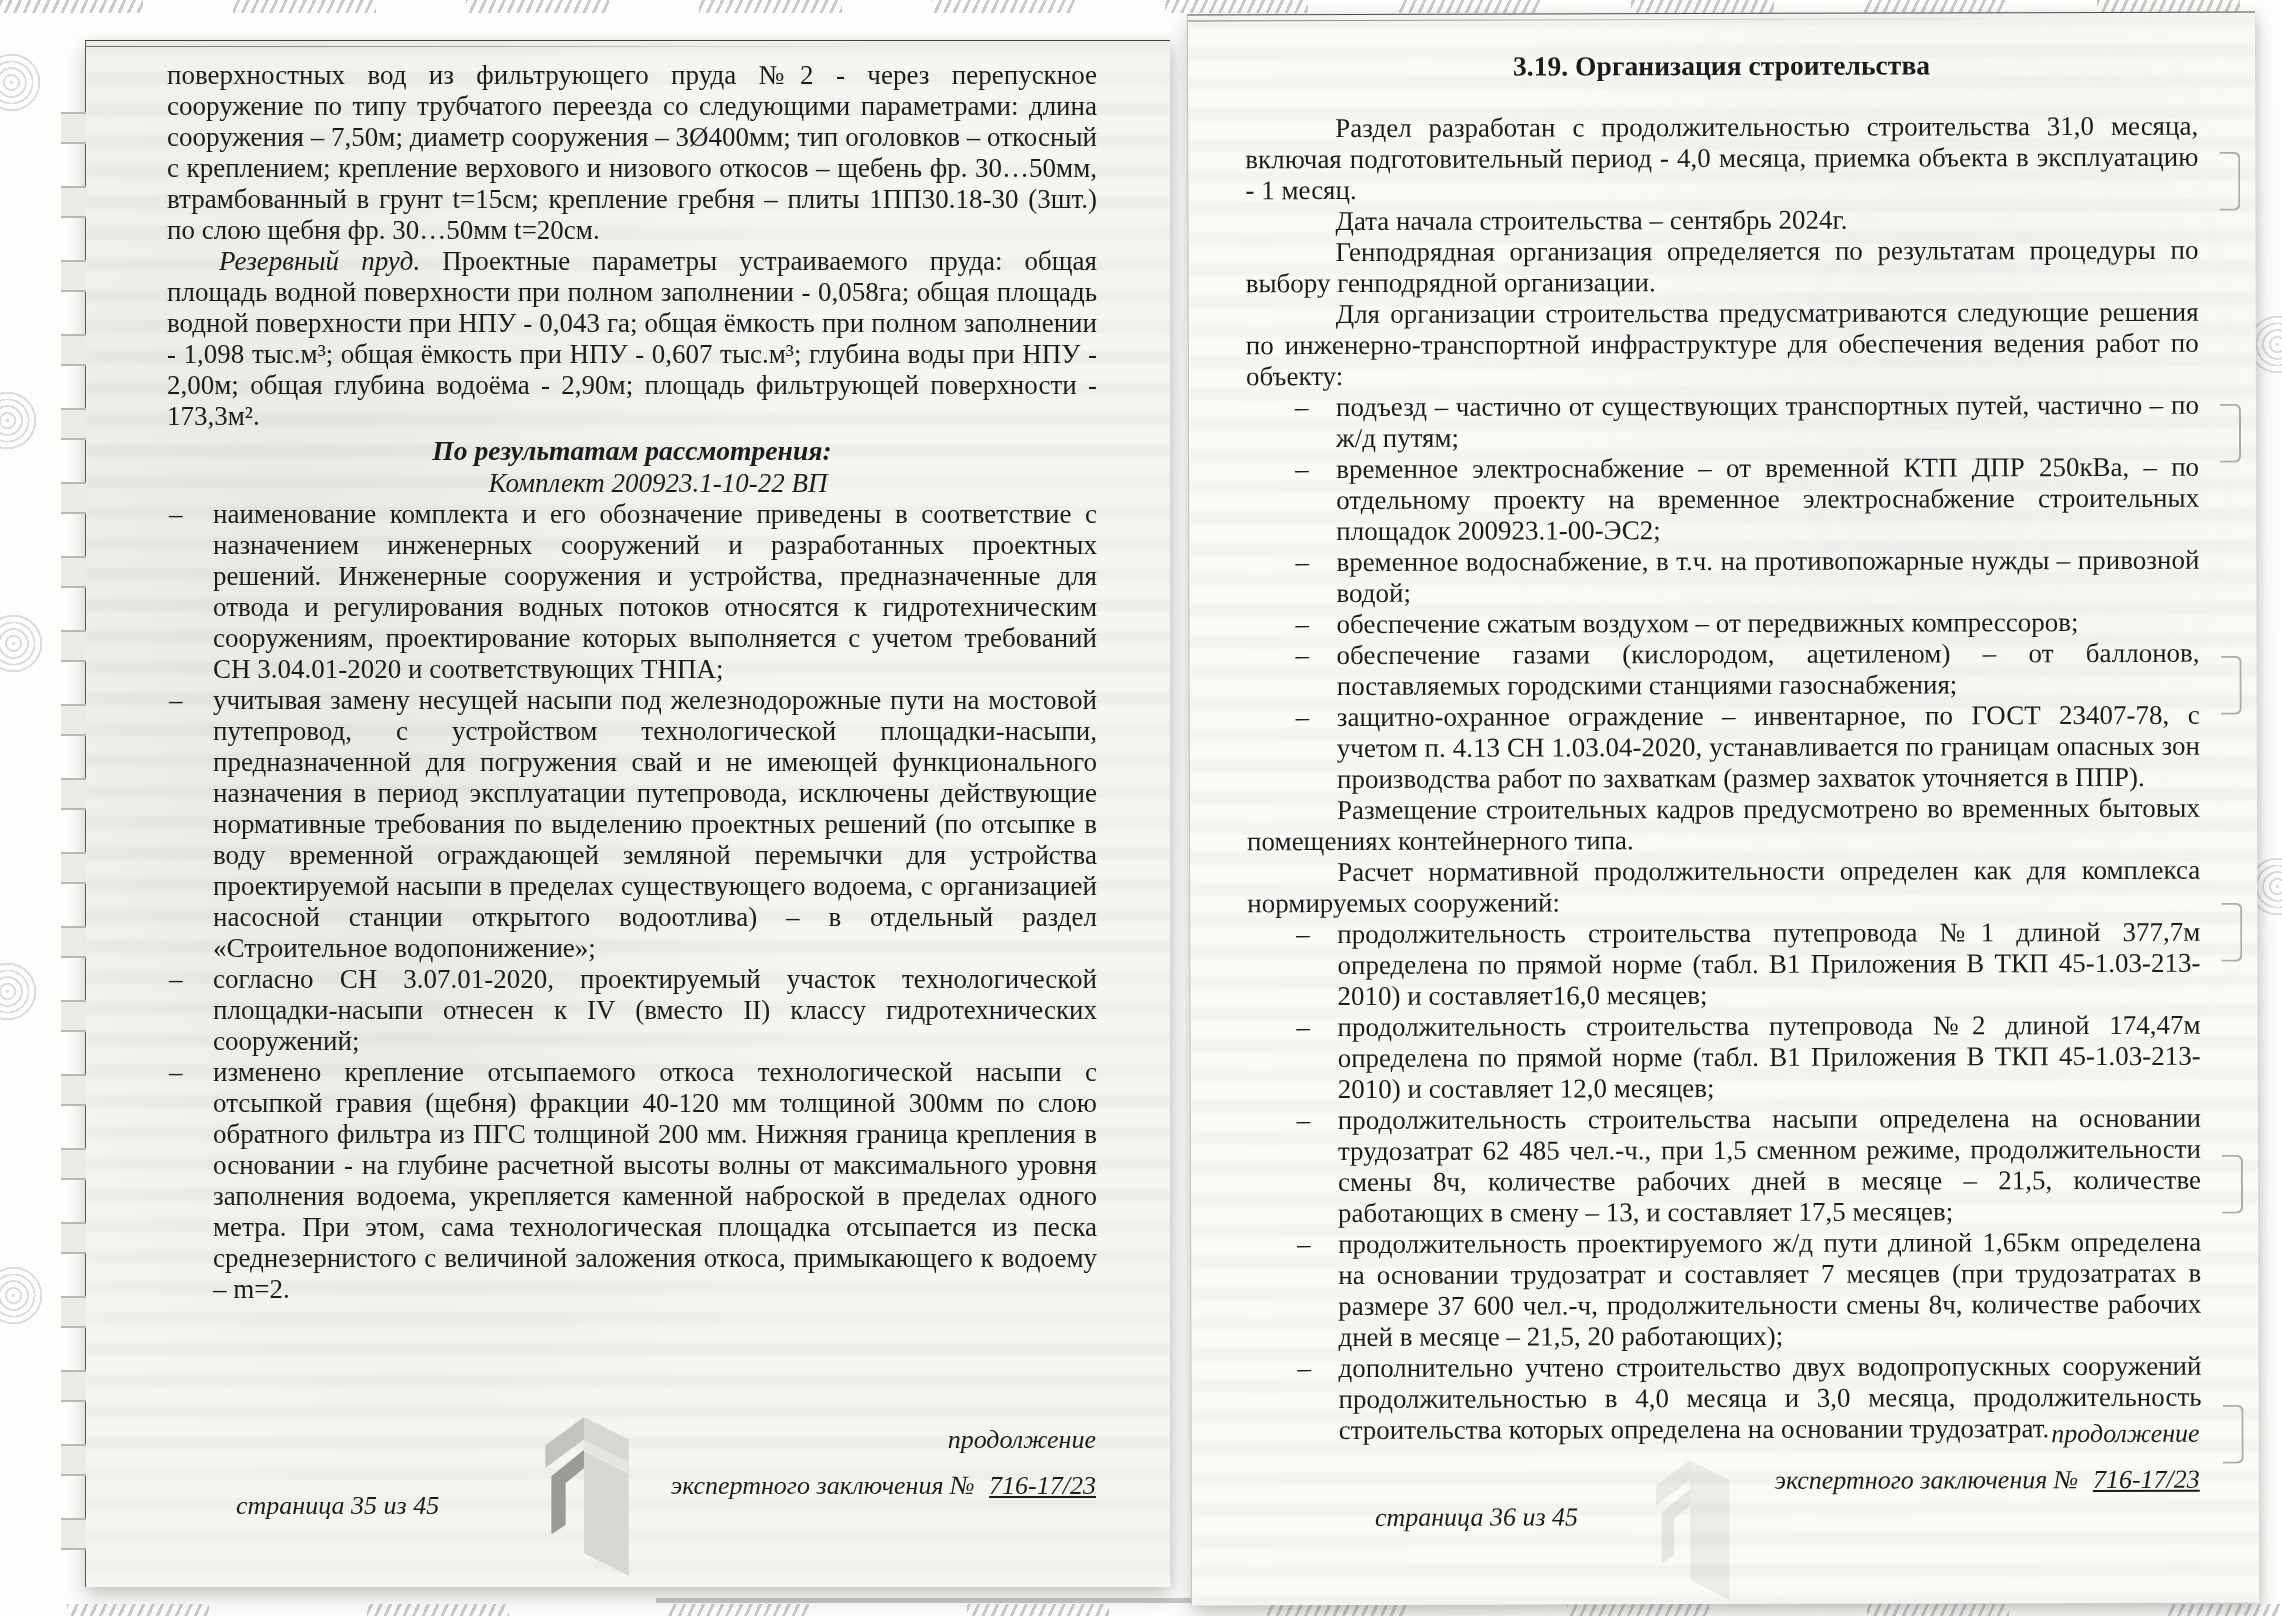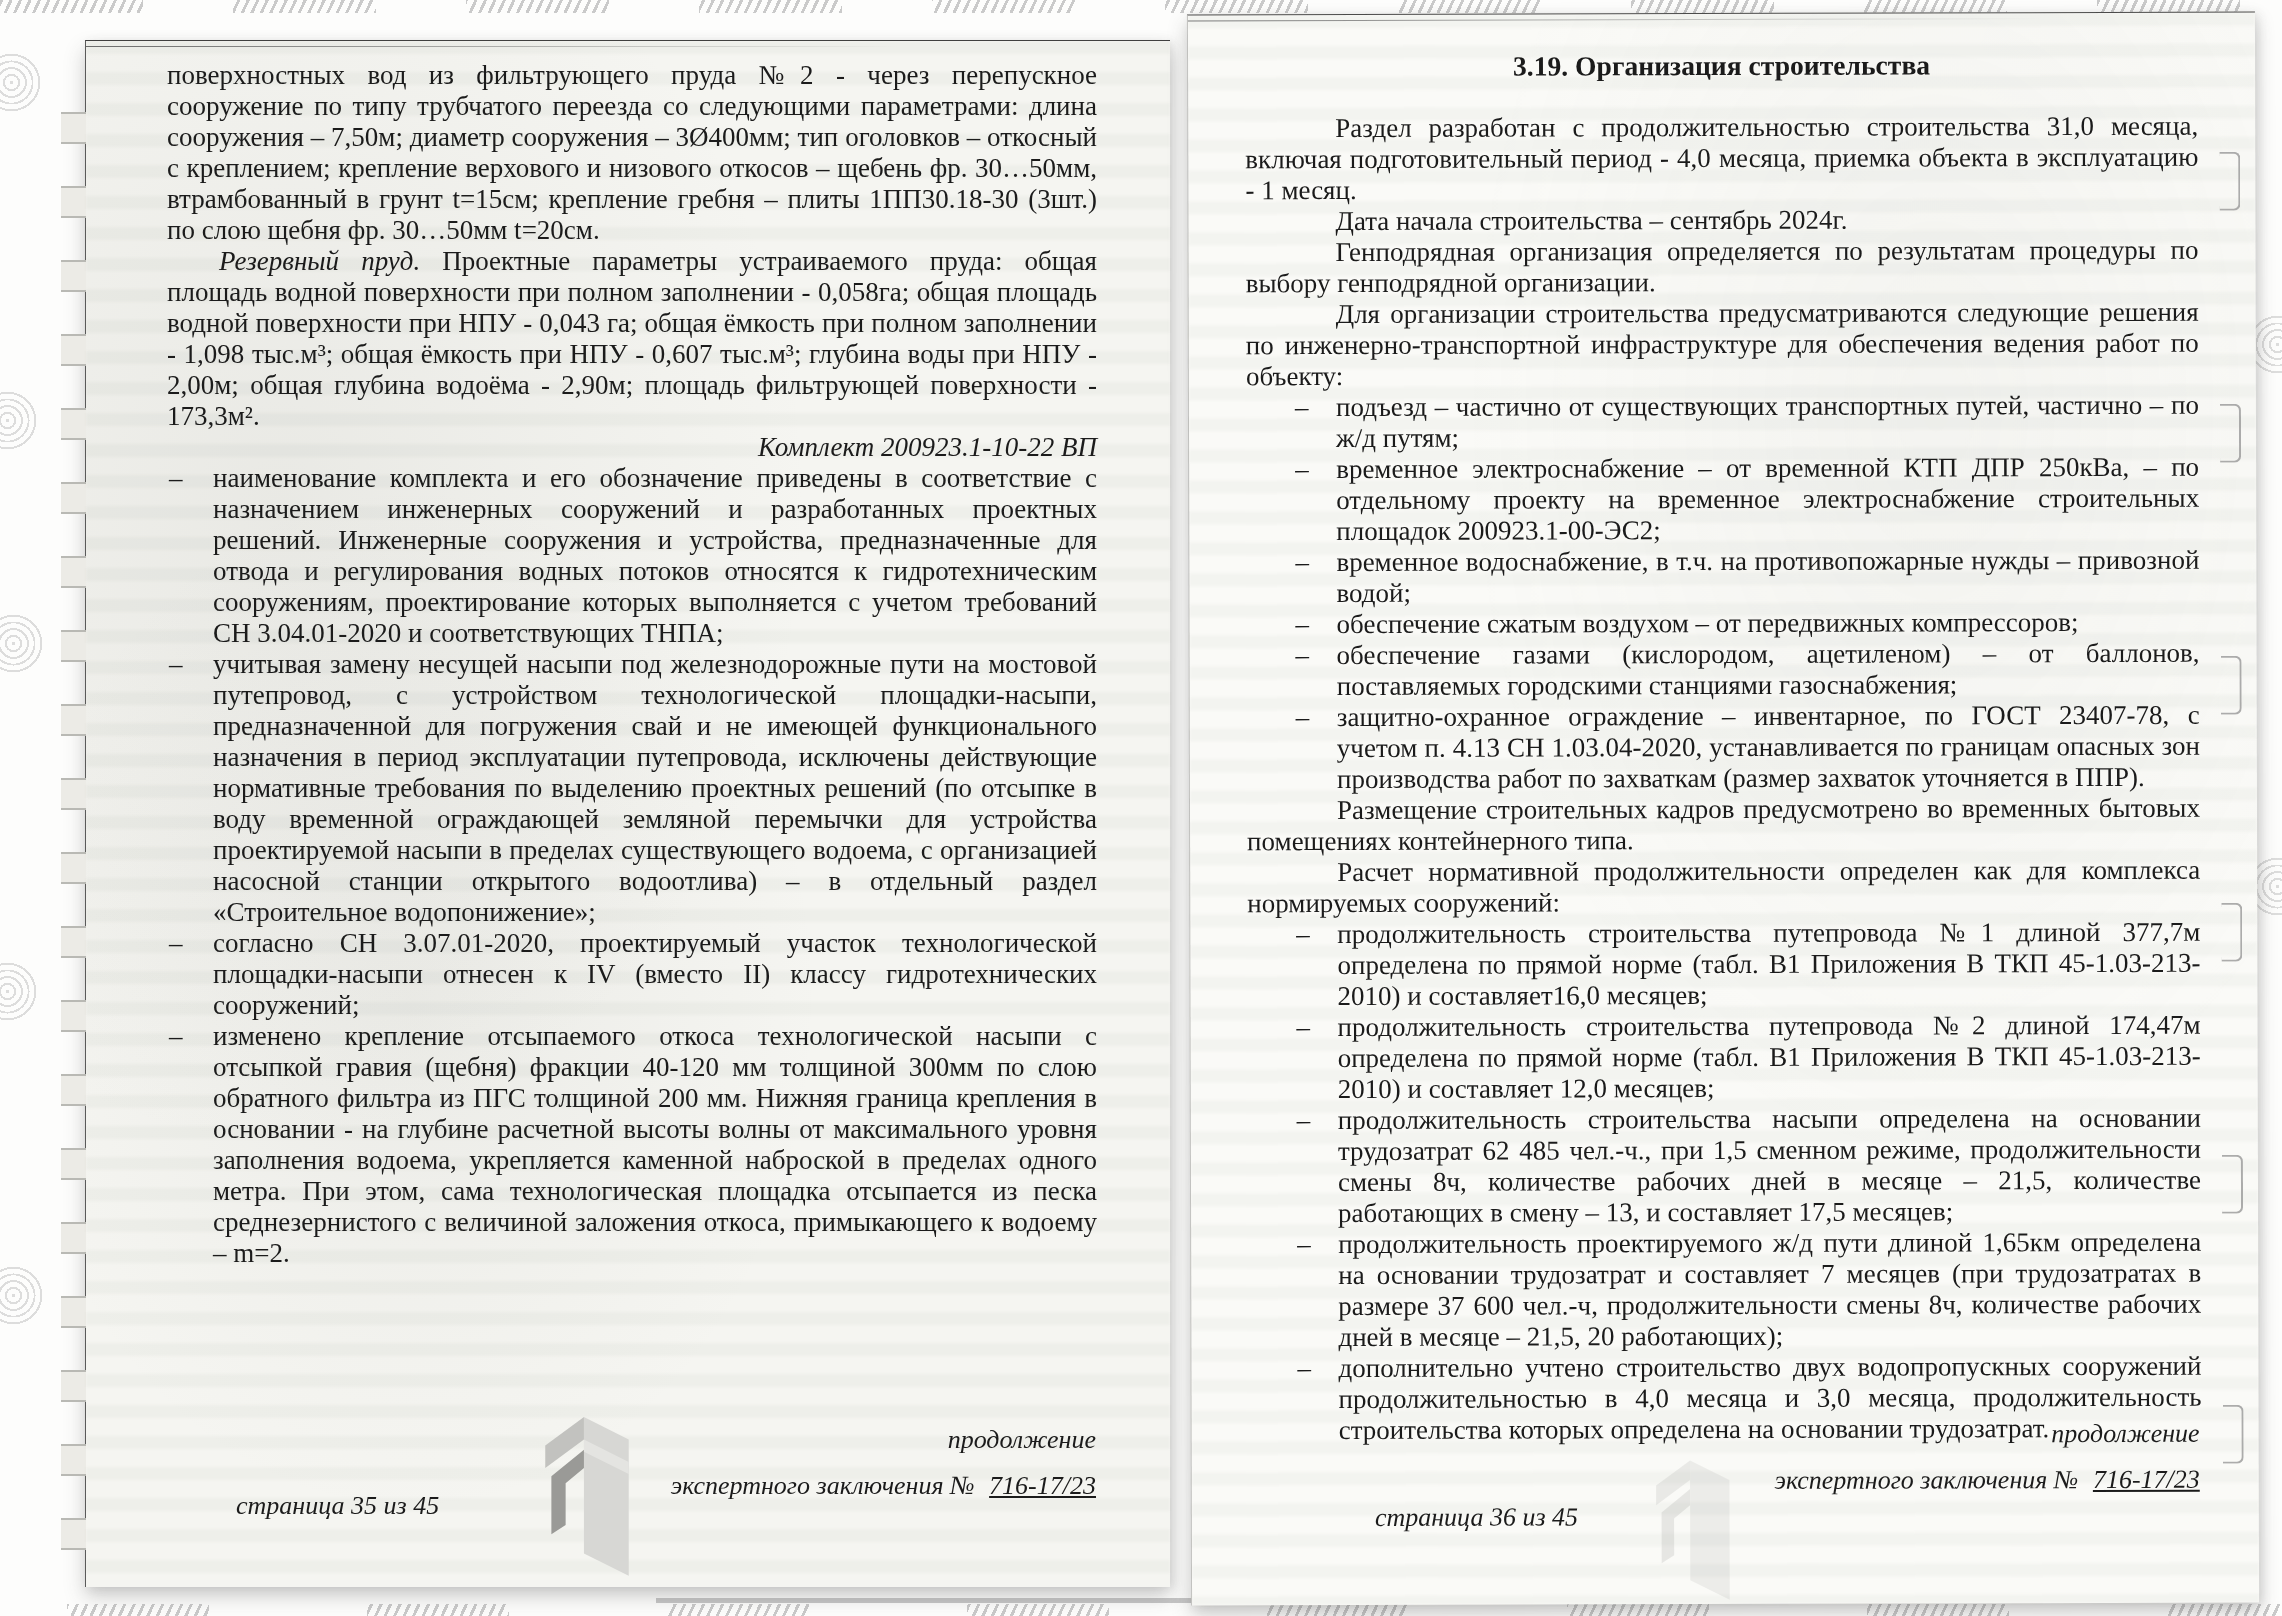--- a/index.html
+++ b/index.html
@@ -64,21 +64,21 @@
   .scan-streak{position:absolute;left:656px;top:1598px;width:837px;height:4.8px;background:#9a9a9a;opacity:.55;}
   
   .body-text{position:absolute;font-size:27px;line-height:31px;text-align:justify;}
   #left-page .body-text{left:81px;top:19px;width:930px;}
   #right-page .body-text{left:57px;top:36px;width:953px;}
   p{margin:0;}
   .ind-l{text-indent:52px;}
   .ind-r{text-indent:90px;}
   .h-center{font-weight:bold;font-style:italic;text-align:center;font-size:27.6px;margin:2.9px 0 1.9px 0;}
   .h-right{font-weight:bold;text-align:center;font-size:27.6px;margin:0 0 31px 0;}
-  .komplekt{font-style:italic;padding-left:52px;text-align:right;}
+  .komplekt{font-style:italic;padding-left:52px;text-align:center;}
   ul{list-style:none;margin:0;padding:0;}
   li{position:relative;text-align:justify;}
   #left-page li{padding-left:46px;}
   #left-page li .dash{position:absolute;left:1.9px;top:0;}
   #right-page li{padding-left:90px;}
   #right-page li .dash{position:absolute;left:49px;top:0;}
   
   .footer-page{position:absolute;font-style:italic;font-size:26px;margin-top:23px;}
   #left-page .footer-page{left:150px;top:1427px;}
   #right-page .footer-page{left:183px;top:1465px;}
@@ -104,20 +104,21 @@
 <div class="orn" style="right:-25px;left:auto;top:856px;"></div>
 <div class="scan-streak"></div>
 
 <div class="page" id="left-page">
   <div class="binding-strip"></div>
   <div class="bleed"></div>
 
   <div class="body-text">
     <p>поверхностных вод из фильтрующего пруда №2 - через перепускное сооружение по типу трубчатого переезда со следующими параметрами: длина сооружения – 7,50м; диаметр сооружения – 3Ø400мм; тип оголовков – откосный с креплением; крепление верхового и низового откосов – щебень фр. 30…50мм, втрамбованный в грунт t=15см; крепление гребня – плиты 1ПП30.18-30 (3шт.) по слою щебня фр. 30…50мм t=20см.</p>
     <p class="ind-l"><i>Резервный пруд.</i><span> Проектные параметры устраиваемого пруда: общая площадь водной поверхности при полном заполнении - 0,058га; общая площадь водной поверхности при НПУ - 0,043 га; общая ёмкость при полном заполнении - 1,098 тыс.м³; общая ёмкость при НПУ - 0,607 тыс.м³; глубина воды при НПУ - 2,00м; общая глубина водоёма - 2,90м; площадь фильтрующей поверхности - 173,3м².</span></p>
+    <p class="h-center">По результатам рассмотрения:</p>
     <p class="komplekt">Комплект 200923.1-10-22 ВП</p>
     <ul>
       <li><span class="dash">–</span><span>наименование комплекта и его обозначение приведены в соответствие с назначением инженерных сооружений и разработанных проектных решений. Инженерные сооружения и устройства, предназначенные для отвода и регулирования водных потоков относятся к гидротехническим сооружениям, проектирование которых выполняется с учетом требований СН 3.04.01-2020 и соответствующих ТНПА;</span></li>
       <li><span class="dash">–</span><span>учитывая замену несущей насыпи под железнодорожные пути на мостовой путепровод, с устройством технологической площадки-насыпи, предназначенной для погружения свай и не имеющей функционального назначения в период эксплуатации путепровода, исключены действующие нормативные требования по выделению проектных решений (по отсыпке в воду временной ограждающей земляной перемычки для устройства проектируемой насыпи в пределах существующего водоема, с организацией насосной станции открытого водоотлива) – в отдельный раздел «Строительное водопонижение»;</span></li>
       <li><span class="dash">–</span><span>согласно СН 3.07.01-2020, проектируемый участок технологической площадки-насыпи отнесен к IV (вместо II) классу гидротехнических сооружений;</span></li>
       <li><span class="dash">–</span><span>изменено крепление отсыпаемого откоса технологической насыпи с отсыпкой гравия (щебня) фракции 40-120 мм толщиной 300мм по слою обратного фильтра из ПГС толщиной 200 мм. Нижняя граница крепления в основании - на глубине расчетной высоты волны от максимального уровня заполнения водоема, укрепляется каменной наброской в пределах одного метра. При этом, сама технологическая площадка отсыпается из песка среднезернистого с величиной заложения откоса, примыкающего к водоему – m=2.</span></li>
     </ul>
   </div>
 
   <div class="footer-page">страница 35 из 45</div>

